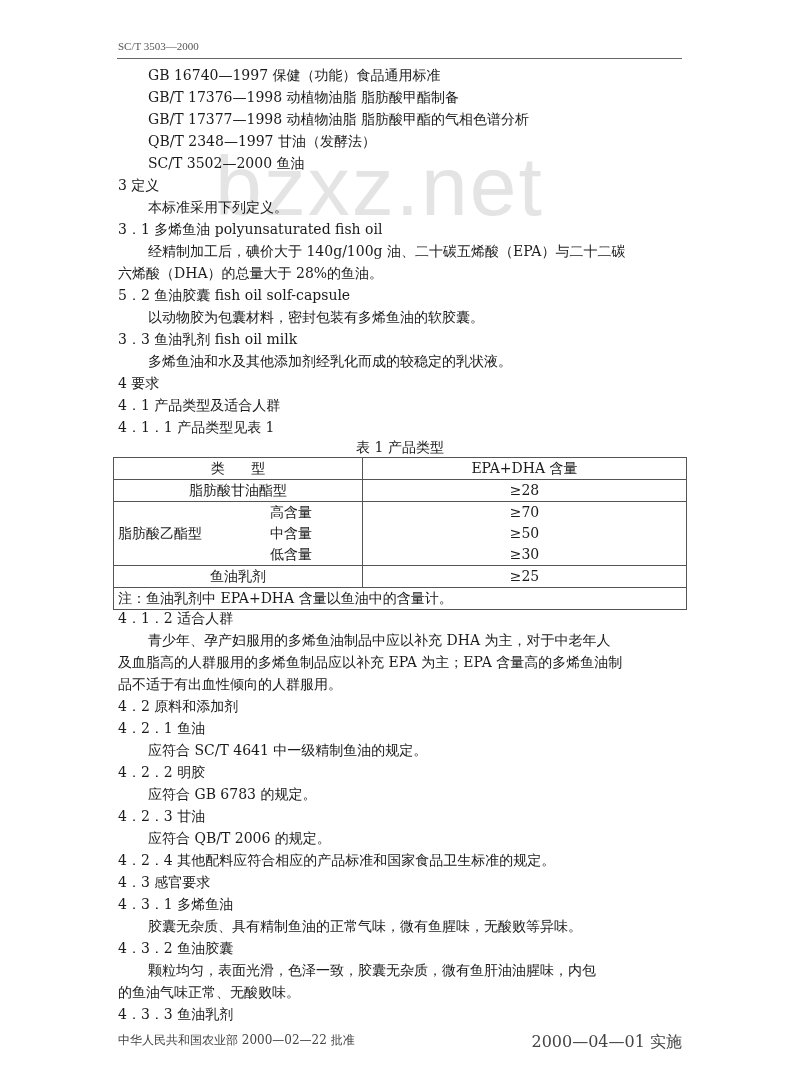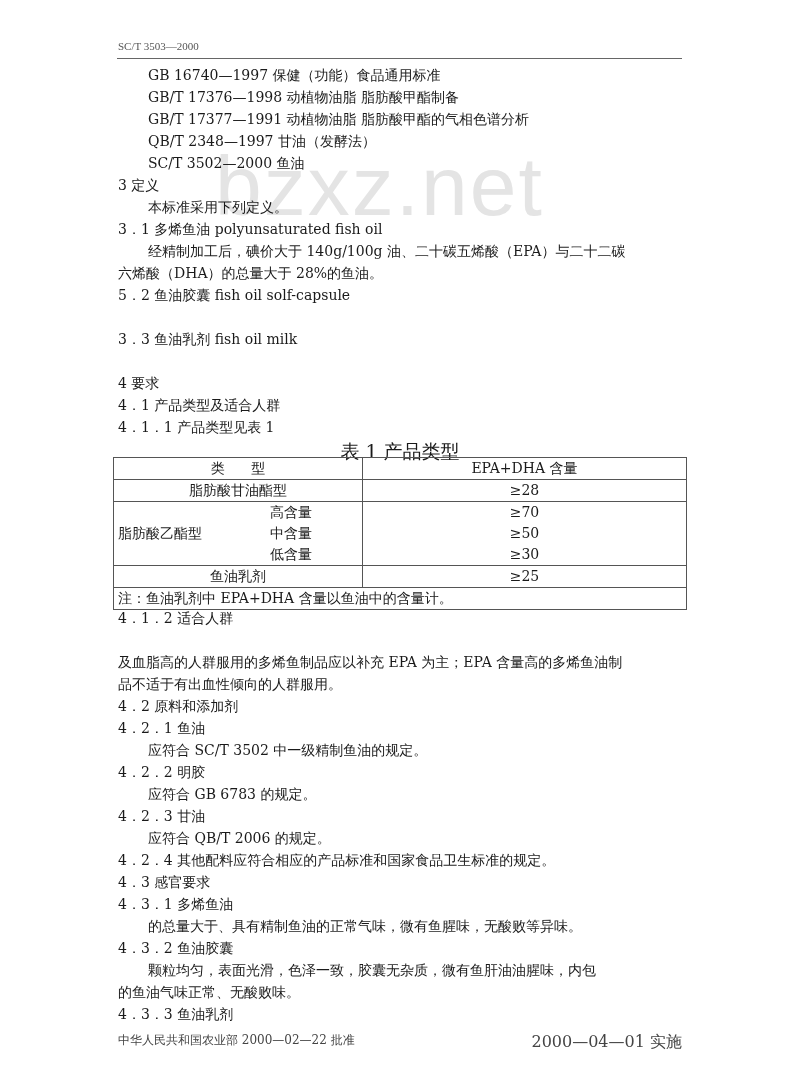--- a/index.html
+++ b/index.html
@@ -7,21 +7,21 @@
          font-family:"DejaVu Serif","Liberation Serif",serif; color:#1a1a1a; }
   .page { position:absolute; left:0; top:0; width:800px; height:1091px; }
   .header-code { position:absolute; left:118px; top:40px; font-size:11px; color:#555;
                  font-family:"Liberation Serif",serif; }
   .header-rule { position:absolute; left:117px; top:58px; width:565px; height:1px; background:#666; }
   .watermark { position:absolute; left:215px; top:138px; font-family:"Liberation Sans",sans-serif;
                font-weight:normal; font-size:84px; color:#e4e4e4; letter-spacing:2px; z-index:0; }
   .line { position:absolute; font-size:14px; white-space:nowrap; z-index:1; line-height:18px; }
   .l0 { left:118px; }
   .l1 { left:148px; }
-  .table-title { position:absolute; left:0; width:800px; text-align:center; top:439px; font-size:19px; z-index:1; }
+  .table-title { position:absolute; left:0; width:800px; text-align:center; top:439px; font-size:14px; z-index:1; }
   table.t1 { position:absolute; left:113px; top:457px; width:574px; border-collapse:collapse; font-size:14px; z-index:1; }
   table.t1 td { border:1px solid #555; padding:0; height:21px; text-align:center; line-height:21px; }
   table.t1 td.left { width:248px; }
   .sub-row { display:flex; height:21px; line-height:21px; }
   .ethyl-label { position:absolute; left:4px; top:21px; }
   .note-cell { text-align:left !important; padding-left:4px !important; }
   .footer-left { position:absolute; left:118px; top:1032px; font-size:12px; color:#444; }
   .footer-right { position:absolute; right:118px; top:1032px; font-size:16px; color:#444; }
 </style>
 </head>
@@ -29,31 +29,33 @@
 
 <div class="page">
 
   <div class="header-code">SC/T 3503—2000</div>
   <div class="header-rule"></div>
 
   <div class="watermark">bzxz.net</div>
 
   <div class="line l1" style="top:66px">GB 16740—1997  保健（功能）食品通用标准</div>
   <div class="line l1" style="top:88px">GB/T 17376—1998  动植物油脂  脂肪酸甲酯制备</div>
-  <div class="line l1" style="top:110px">GB/T 17377—1991  动植物油脂  脂肪酸甲酯的气相色谱分析</div>
+  <div class="line l1" style="top:110px">GB/T 17377—1998  动植物油脂  脂肪酸甲酯的气相色谱分析</div>
   <div class="line l1" style="top:132px">QB/T 2348—1997 甘油（发酵法）</div>
   <div class="line l1" style="top:154px">SC/T 3502—2000  鱼油</div>
 
   <div class="line l0" style="top:176px">3  定义</div>
   <div class="line l1" style="top:198px">本标准采用下列定义。</div>
   <div class="line l0" style="top:220px">3．1  多烯鱼油  polyunsaturated fish oil</div>
   <div class="line l1" style="top:242px">经精制加工后，碘价大于 140g/100g 油、二十碳五烯酸（EPA）与二十二碳</div>
   <div class="line l0" style="top:264px">六烯酸（DHA）的总量大于 28%的鱼油。</div>
   <div class="line l0" style="top:286px">5．2  鱼油胶囊  fish oil solf-capsule</div>
+  <div class="line l1" style="top:308px">以动物胶为包囊材料，密封包装有多烯鱼油的软胶囊。</div>
   <div class="line l0" style="top:330px">3．3  鱼油乳剂  fish oil milk</div>
+  <div class="line l1" style="top:352px">多烯鱼油和水及其他添加剂经乳化而成的较稳定的乳状液。</div>
   <div class="line l0" style="top:374px">4  要求</div>
   <div class="line l0" style="top:396px">4．1  产品类型及适合人群</div>
   <div class="line l0" style="top:418px">4．1．1  产品类型见表 1</div>
 
   <div class="table-title">表 1    产品类型</div>
   <table class="t1">
     <tbody>
         <tr>
       <td class="left" style="white-space:pre">类      型</td>
       <td>EPA+DHA 含量</td>
@@ -81,33 +83,34 @@
       <td class="left">鱼油乳剂</td>
       <td>≥25</td>
     </tr>
     <tr>
       <td colspan="2" class="note-cell">注：鱼油乳剂中 EPA+DHA 含量以鱼油中的含量计。</td>
     </tr>
   </tbody>
     </table>
 
   <div class="line l0" style="top:609px">4．1．2  适合人群</div>
+  <div class="line l1" style="top:631px">青少年、孕产妇服用的多烯鱼油制品中应以补充 DHA 为主，对于中老年人</div>
   <div class="line l0" style="top:675px">品不适于有出血性倾向的人群服用。</div>
   <div class="line l0" style="top:653px">及血脂高的人群服用的多烯鱼制品应以补充 EPA 为主；EPA 含量高的多烯鱼油制</div>
   <div class="line l0" style="top:697px">4．2  原料和添加剂</div>
   <div class="line l0" style="top:719px">4．2．1  鱼油</div>
-  <div class="line l1" style="top:741px">应符合 SC/T 3502 中一级精制鱼油的规定。</div>
+  <div class="line l1" style="top:741px">应符合 SC/T 4641 中一级精制鱼油的规定。</div>
   <div class="line l0" style="top:763px">4．2．2  明胶</div>
   <div class="line l1" style="top:785px">应符合 GB 6783 的规定。</div>
   <div class="line l0" style="top:807px">4．2．3  甘油</div>
   <div class="line l1" style="top:829px">应符合 QB/T 2006 的规定。</div>
   <div class="line l0" style="top:851px">4．2．4  其他配料应符合相应的产品标准和国家食品卫生标准的规定。</div>
   <div class="line l0" style="top:873px">4．3  感官要求</div>
   <div class="line l0" style="top:895px">4．3．1  多烯鱼油</div>
-  <div class="line l1" style="top:917px">的总量大于、具有精制鱼油的正常气味，微有鱼腥味，无酸败等异味。</div>
+  <div class="line l1" style="top:917px">胶囊无杂质、具有精制鱼油的正常气味，微有鱼腥味，无酸败等异味。</div>
   <div class="line l0" style="top:939px">4．3．2  鱼油胶囊</div>
   <div class="line l1" style="top:961px">颗粒均匀，表面光滑，色泽一致，胶囊无杂质，微有鱼肝油油腥味，内包</div>
   <div class="line l0" style="top:983px">的鱼油气味正常、无酸败味。</div>
   <div class="line l0" style="top:1005px">4．3．3  鱼油乳剂</div>
 
   <div class="footer-left">中华人民共和国农业部 2000—02—22 批准</div>
   <div class="footer-right">2000—04—01 实施</div>
 </div>
 
 </body></html>

